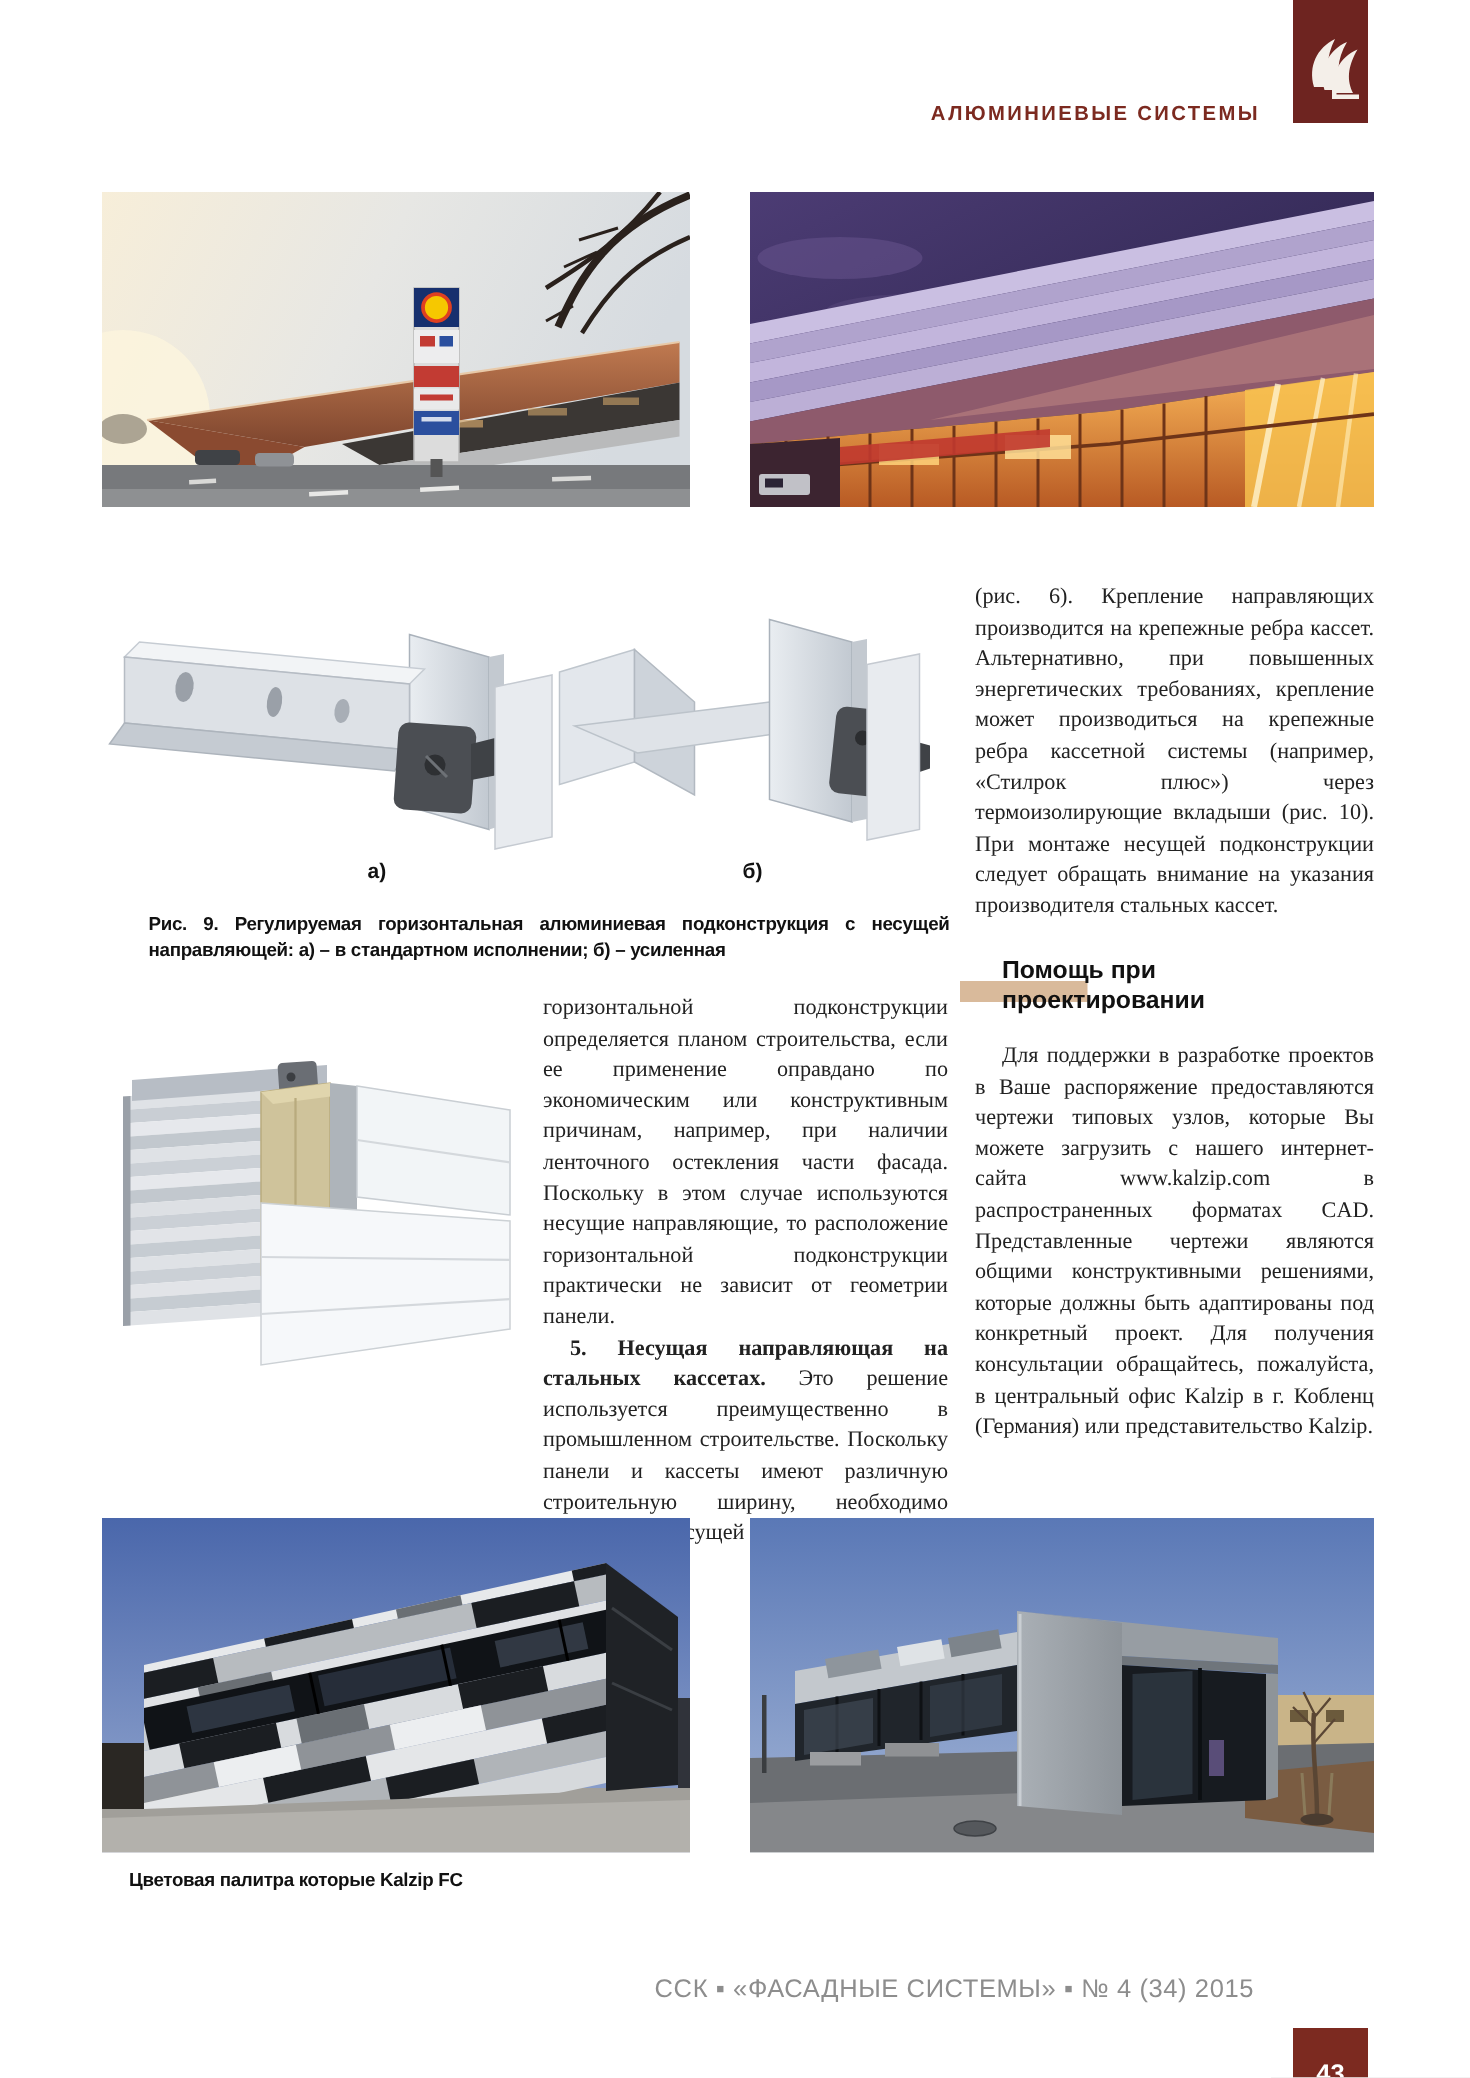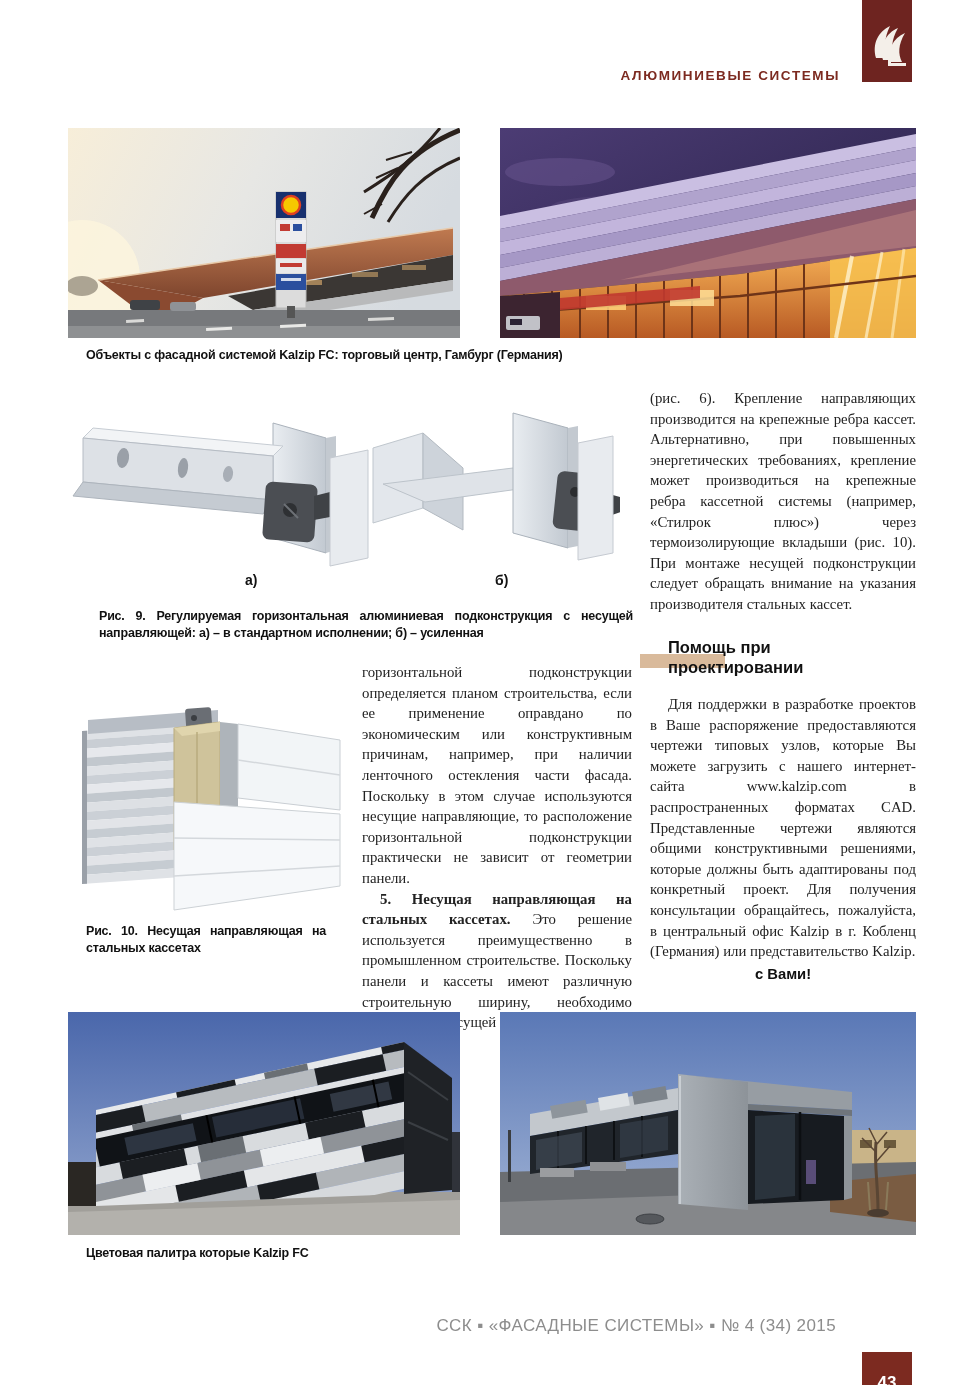--- a/index.html
+++ b/index.html
@@ -132,21 +132,20 @@
       <polyline points="0,186 240,168 416,148" stroke="#6e3418" stroke-width="2.5" fill="none"></polyline>
       <rect x="86" y="168" width="40" height="14" fill="#ffd27a" opacity="0.85"></rect>
       <rect x="170" y="162" width="44" height="16" fill="#ffdf96" opacity="0.85"></rect>
       <polygon points="60,170 200,158 200,170 60,182" fill="#c0392f" opacity="0.9"></polygon>
       <polygon points="0,168 60,164 60,210 0,210" fill="#3c2430"></polygon>
       <rect x="6" y="188" width="34" height="14" rx="2" fill="#cfd3d8" opacity="0.9"></rect>
       <rect x="10" y="191" width="12" height="6" fill="#2b2335"></rect>
     </svg>
   </div>
 
-  <div class="abs caption" style="left:86px;top:347px;width:700px;">Объекты с фасадной системой Kalzip FC: торговый центр, Гамбург (Германия)</div>
 
   <div class="abs" style="left:68px;top:388px;width:552px;height:212px;">
     <svg width="552" height="212" viewBox="0 0 552 212">
       <defs>
         <linearGradient id="silv" x1="0" y1="0" x2="1" y2="0">
           <stop offset="0" stop-color="#e9edf1"></stop>
             <stop offset="1" stop-color="#c2c9d1"></stop>
         </linearGradient>
       </defs>
 
@@ -192,21 +191,20 @@
   <div class="abs hl-bar" style="left:640px;top:654px;width:85px;height:14px;"></div>
   <div class="abs subhead" style="left:650px;top:638px;width:266px;">
     <span>Помощь при</span>
     <span>проектировании</span>
   </div>
 
   <div class="abs body-col" style="left:650px;top:694px;width:266px;">
     <p class="indent">Для поддержки в разработке проектов в Ваше распоряжение предоставляются чертежи типовых узлов, которые Вы можете загрузить с нашего интернет-сайта www.kalzip.com в распространенных форматах CAD. Представленные чертежи являются общими конструктивными решениями, которые должны быть адаптированы под конкретный проект. Для получения консультации обращайтесь, пожалуйста, в центральный офис Kalzip в г. Кобленц (Германия) или представительство Kalzip.</p>
   </div>
   <div class="abs closing" style="left:650px;top:964px;width:266px;">
-    <span style="display:block">с Вами!</span>
   </div>
 
   <div class="abs body-col" style="left:362px;top:662px;width:270px;">
     <p>горизонтальной подконструкции определяется планом строительства, если ее применение оправдано по экономическим или конструктивным причинам, например, при наличии ленточного остекления части фасада. Поскольку в этом случае используются несущие направляющие, то расположение горизонтальной подконструкции практически не зависит от геометрии панели.</p>
     <p class="indent"><b>5. Несущая направляющая на стальных кассетах.</b><span> Это решение используется преимущественно в промышленном строительстве. Поскольку панели и кассеты имеют различную строительную ширину, необходимо применение несущей направляющей</span></p>
   </div>
 
   <div class="abs" style="left:68px;top:680px;width:282px;height:235px;background:#fff;">
     <svg width="282" height="235" viewBox="0 0 282 235">
       <g transform="skewY(-4)">
@@ -238,21 +236,20 @@
       <line x1="129" y1="52" x2="129" y2="165" stroke="#b8ab7e" stroke-width="1.5"></line>
       <polygon points="152,42 170,44 170,152 152,162" fill="#aeb4ba"></polygon>
       <polygon points="170,44 272,60 272,130 170,118" fill="#f2f5f7" stroke="#c9ced3"></polygon>
       <line x1="170" y1="80" x2="272" y2="95" stroke="#d4d8dc" stroke-width="1.5"></line>
       <polygon points="106,122 272,134 272,206 106,230" fill="#f6f8fa" stroke="#ccd1d5"></polygon>
       <line x1="106" y1="158" x2="272" y2="160" stroke="#d4d8dc" stroke-width="1.5"></line>
       <line x1="106" y1="196" x2="272" y2="186" stroke="#d4d8dc" stroke-width="1.5"></line>
     </svg>
   </div>
 
-  <div class="abs caption" style="left:86px;top:923px;width:240px;">Рис. 10. Несущая направляющая на стальных кассетах</div>
 
   <div class="abs photo" style="left:68px;top:1012px;width:392px;height:223px;">
     <svg width="392" height="223" viewBox="0 0 392 223">
       <defs>
         <linearGradient id="skyBL" x1="0" y1="0" x2="0" y2="1">
           <stop offset="0" stop-color="#4a67ab"></stop>
             <stop offset="1" stop-color="#96a9d0"></stop>
         </linearGradient>
         <clipPath id="blFace">
             <polygon points="28,98 336,30 336,182 28,194"></polygon>

